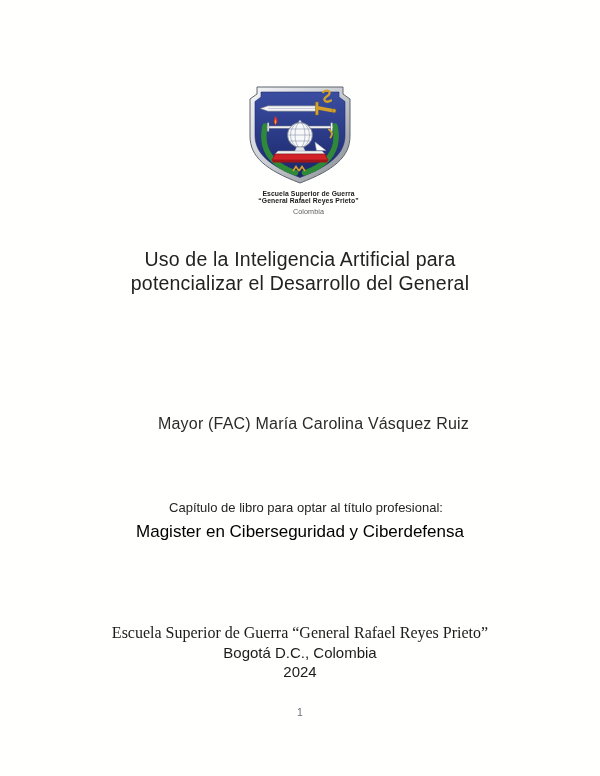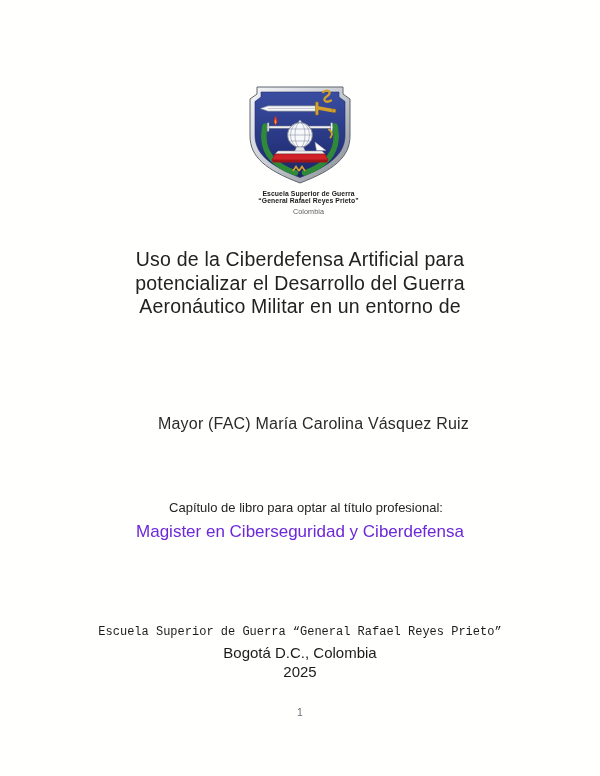--- a/index.html
+++ b/index.html
@@ -61,30 +61,30 @@
   }
   .degree-intro {
     top: 500px;
     font-size: 13px;
     color: #242424;
     margin-left: 12px;
   }
   .degree-program {
     top: 522px;
     font-size: 17px;
-    color: #6d28d9;
+    color: #000000;
   }
   .footer-block {
     top: 623px;
     line-height: 19.5px;
     color: #1c1c1c;
   }
   .footer-institution {
-    font-family: Liberation Mono, monospace;
-    font-size: 12px;
+    font-family: Liberation Serif, serif;
+    font-size: 16px;
   }
   .footer-location, .footer-year {
     font-size: 15px;
   }
   .page-number {
     top: 706px;
     font-size: 10.5px;
     color: #6c6c7c;
   }
 </style>
@@ -160,31 +160,30 @@
     </svg>
   </div>
 
   <div class="abs-center crest-caption">
     <div>Escuela Superior de Guerra</div>
     <div>“General Rafael Reyes Prieto”</div>
     <div class="colombia">Colombia</div>
   </div>
 
   <div class="abs-center doc-title">
-    <div>Uso de la Ciberdefensa Artificial para</div>
-    <div>potencializar el Desarrollo del Guerra</div>
-    <div>Aeronáutico Militar en un entorno de</div>
+    <div>Uso de la Inteligencia Artificial para</div>
+    <div>potencializar el Desarrollo del General</div>
   </div>
 
   <div class="abs-center author">Mayor (FAC) María Carolina Vásquez Ruiz</div>
 
   <div class="abs-center degree-intro">Capítulo de libro para optar al título profesional:</div>
   <div class="abs-center degree-program">Magister en Ciberseguridad y Ciberdefensa</div>
 
   <div class="abs-center footer-block">
     <div class="footer-institution">Escuela Superior de Guerra “General Rafael Reyes Prieto”</div>
     <div class="footer-location">Bogotá D.C., Colombia</div>
-    <div class="footer-year">2025</div>
+    <div class="footer-year">2024</div>
   </div>
 
   <div class="abs-center page-number">1</div>
 
 </div>
 
 </body></html>

